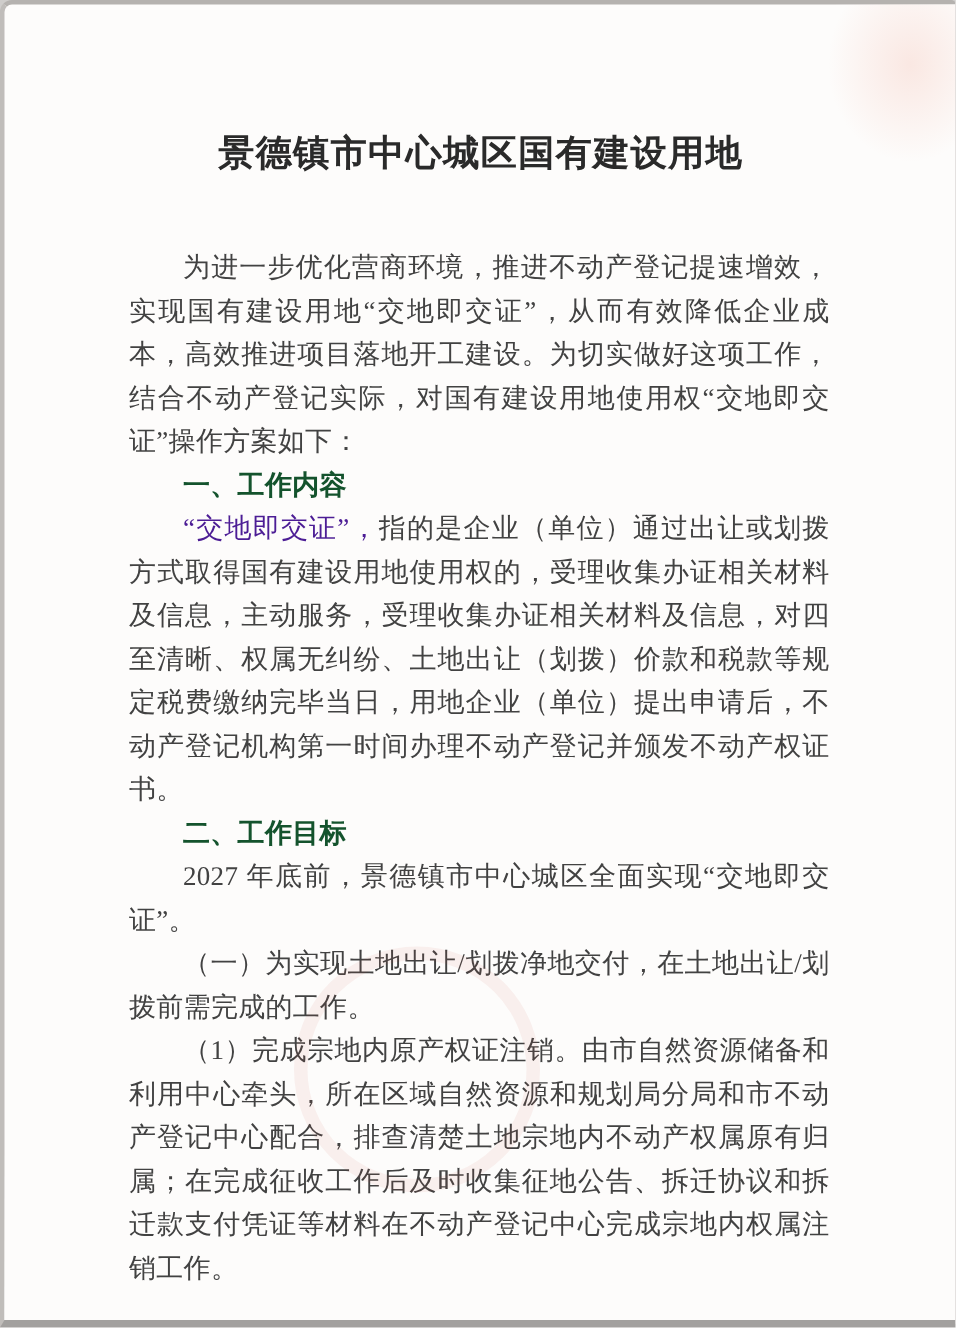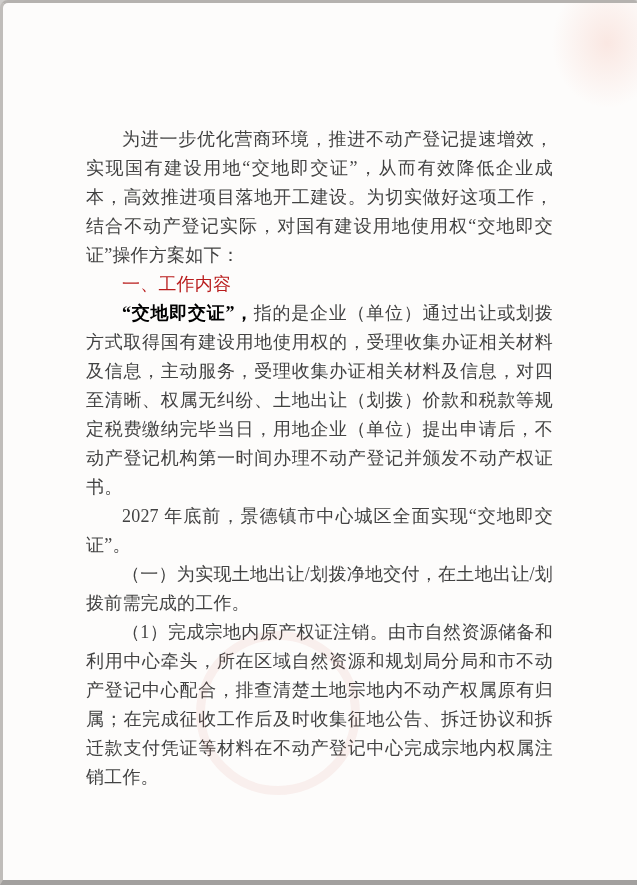--- a/index.html
+++ b/index.html
@@ -62,45 +62,47 @@
     font-size: 18px;
     line-height: 29px;
     text-align: justify;
     letter-spacing: 0.2px;
   }
   .content p {
     margin: 0;
     text-indent: 2em;
   }
   .heading {
-    font-weight: normal;
-    color: #b91c1c;
+    font-weight: bold;
+    color: #14532d;
   }
   .bold-lead {
-    font-weight: bold;
-    color: #000000;
+    font-weight: normal;
+    color: #4c1d95;
   }
 </style>
 </head>
 <body>
 
 <div class="page">
   <div class="corner-smudge"></div>
   <div class="seal-ghost"></div>
 
   <h1 class="title">
+    <span class="tline">景德镇市中心城区国有建设用地</span>
   </h1>
 
   <div class="content">
     <p>为进一步优化营商环境，推进不动产登记提速增效，实现国有建设用地“交地即交证”，从而有效降低企业成本，高效推进项目落地开工建设。为切实做好这项工作，结合不动产登记实际，对国有建设用地使用权“交地即交证”操作方案如下：</p>
 
     <p class="heading">一、工作内容</p>
 
     <p><span class="bold-lead">“交地即交证”，</span><span>指的是企业（单位）通过出让或划拨方式取得国有建设用地使用权的，受理收集办证相关材料及信息，主动服务，受理收集办证相关材料及信息，对四至清晰、权属无纠纷、土地出让（划拨）价款和税款等规定税费缴纳完毕当日，用地企业（单位）提出申请后，不动产登记机构第一时间办理不动产登记并颁发不动产权证书。</span></p>
 
+    <p class="heading">二、工作目标</p>
 
     <p>2027 年底前，景德镇市中心城区全面实现“交地即交证”。</p>
 
 
     <p>（一）为实现土地出让/划拨净地交付，在土地出让/划拨前需完成的工作。</p>
 
     <p>（1）完成宗地内原产权证注销。由市自然资源储备和利用中心牵头，所在区域自然资源和规划局分局和市不动产登记中心配合，排查清楚土地宗地内不动产权属原有归属；在完成征收工作后及时收集征地公告、拆迁协议和拆迁款支付凭证等材料在不动产登记中心完成宗地内权属注销工作。</p>
   </div>
 </div>
 

